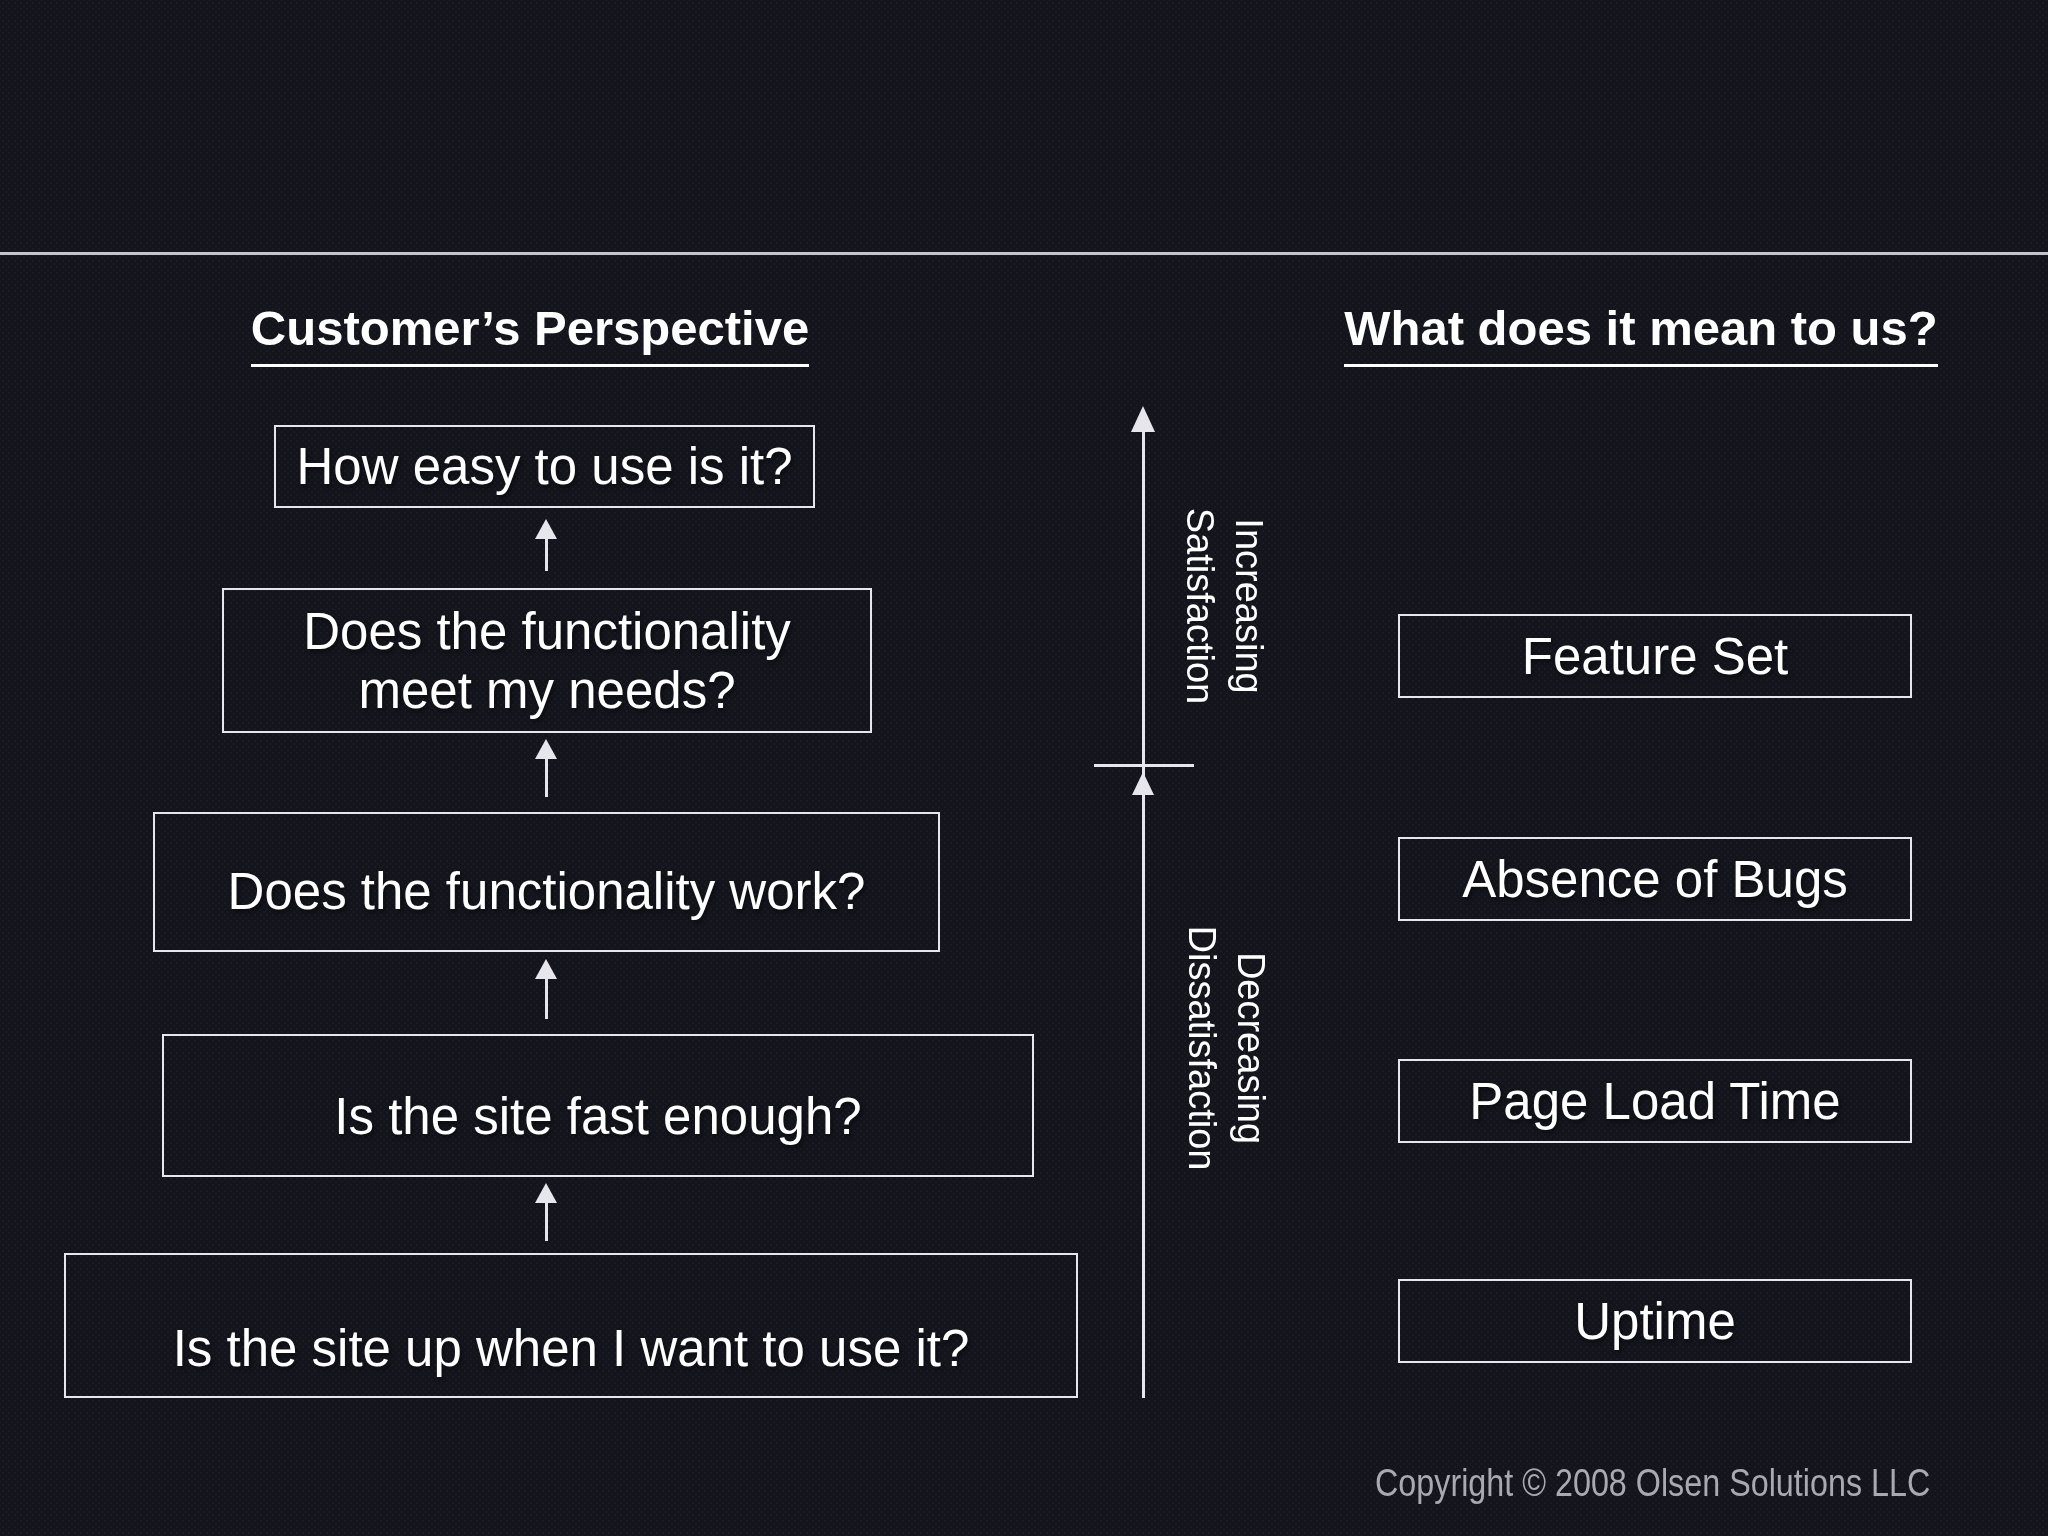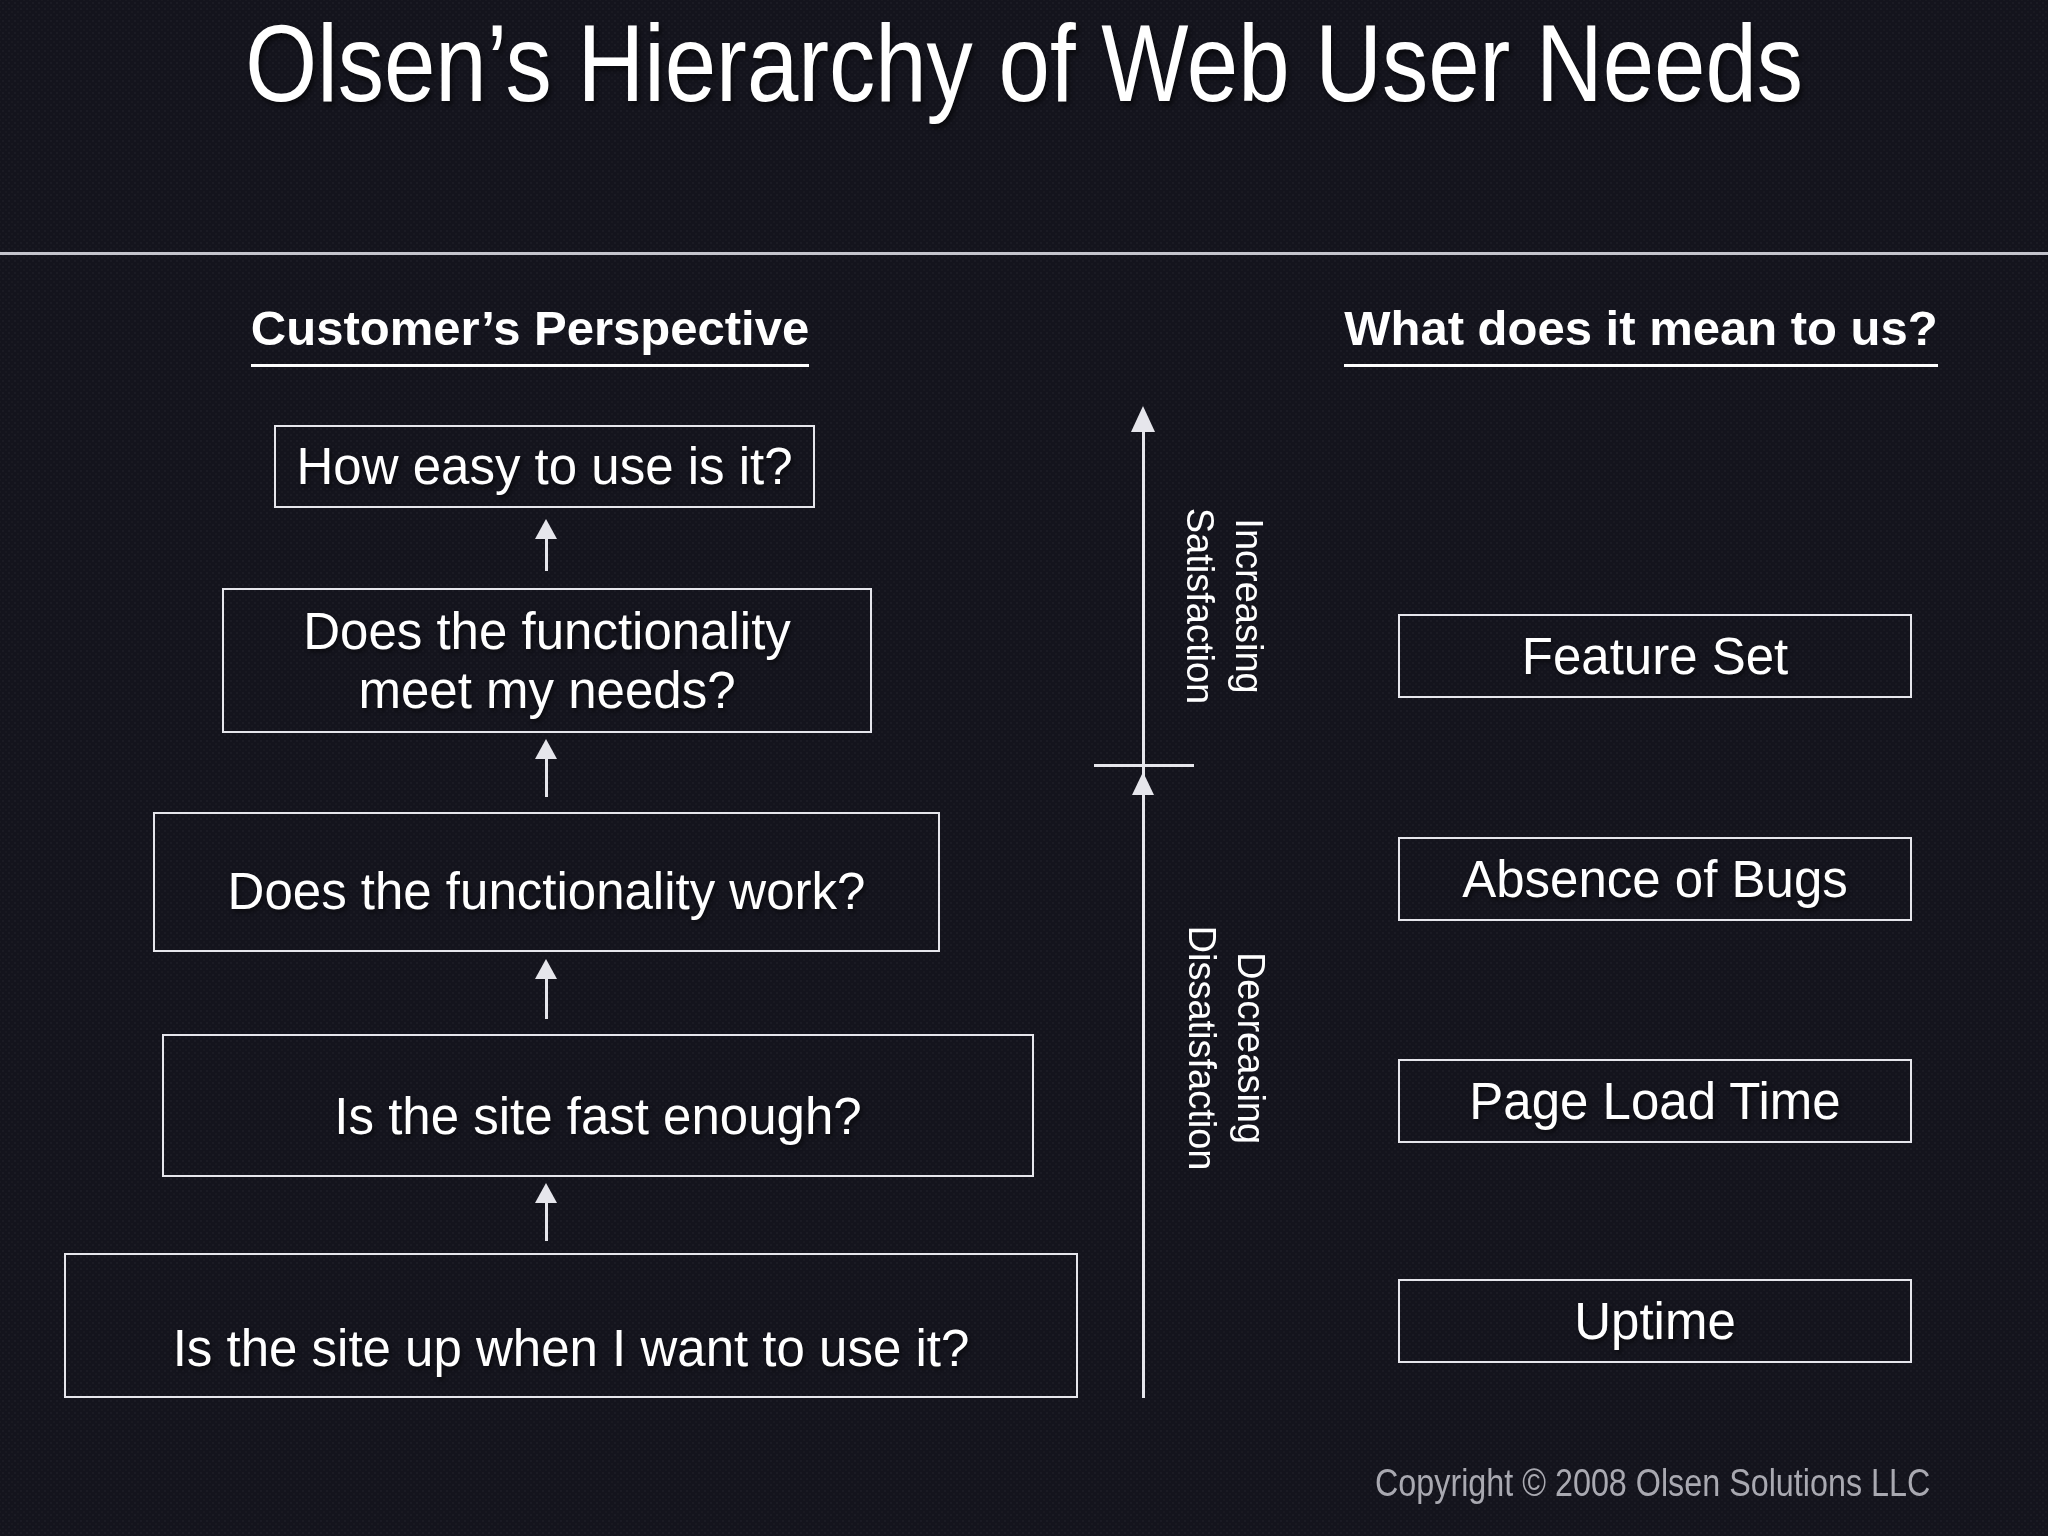--- a/index.html
+++ b/index.html
@@ -81,21 +81,20 @@
     position:absolute;right:118px;top:1462px;
     font-size:38px;color:var(--muted,#a9a9b1);white-space:nowrap;
   }
 </style>
 </head>
 <body>
 
 <div id="slide">
 
   <div class="title">
-    <div><span class="narrow">Olsen’s Hierarchy of Web User Needs</span></div>
   </div>
 
   <div class="rule"></div>
 
   <div class="col-header hdr-left">
     <span class="u">Customer’s Perspective</span>
   </div>
   <div class="col-header hdr-right">
     <span class="u">What does it mean to us?</span>
   </div>

